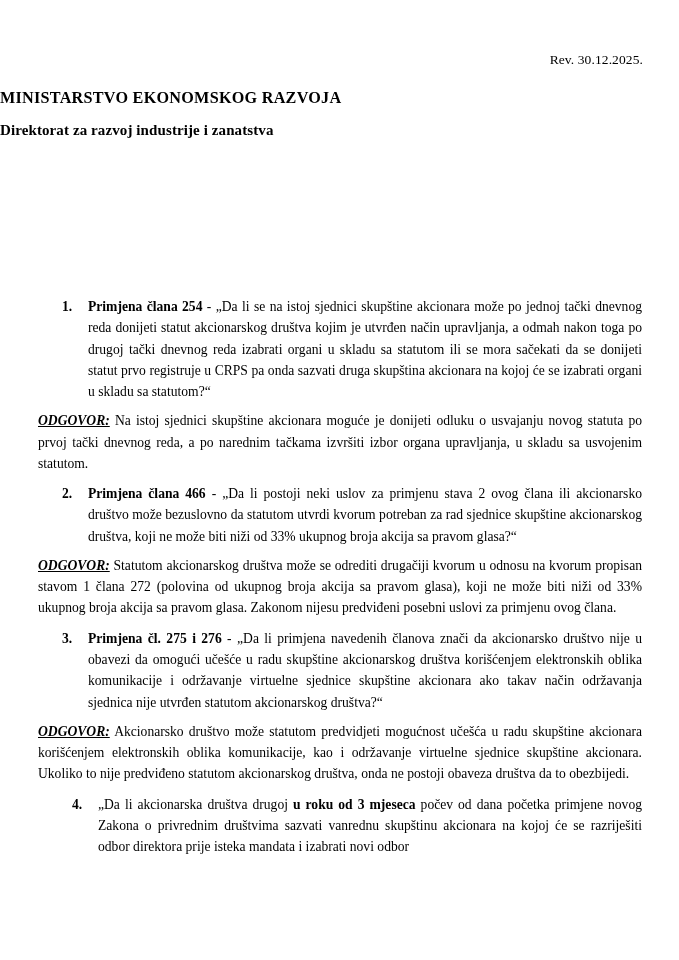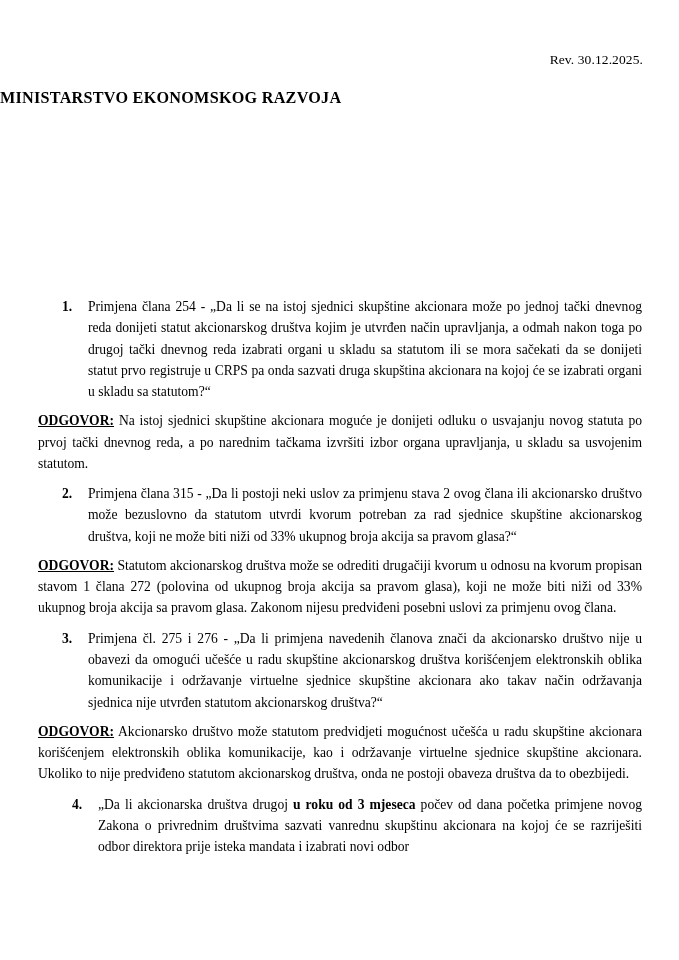--- a/index.html
+++ b/index.html
@@ -99,66 +99,68 @@
     text-align: left;
     white-space: nowrap;
   }
   .qa-text {
     flex: 1 1 auto;
     text-align: justify;
     text-justify: inter-word;
     hyphens: none;
   }
   .qa-text .lead {
-    font-weight: normal;
+    font-weight: bold;
   }
   .qa-text .em-bold {
     font-weight: bold;
   }
 
   .answer {
     font-size: 13.6px;
     line-height: 1.565;
     text-align: justify;
     text-justify: inter-word;
     margin: 8px 0 0 0;
     hyphens: none;
   }
   .answer-label {
     font-weight: bold;
     text-decoration: underline;
     text-underline-offset: 1px;
+    font-style: italic;
   }
 
   
   .sp-q { margin-top: 9px; }
 </style>
 </head>
 <body>
 
 <div class="page">
 
   <div class="rev-line">Rev. 30.12.2025.</div>
 
   <div class="org-block">
     <div class="org-title">MINISTARSTVO EKONOMSKOG RAZVOJA</div>
+    <div class="org-subtitle">Direktorat za razvoj industrije i zanatstva</div>
   </div>
 
 
   <div class="content">
 
     <div class="qa-item indent-a">
       <span class="qa-num">1.</span>
       <span class="qa-text"><span class="lead">Primjena člana 254</span><span> - </span><span>„Da li se na istoj sjednici skupštine akcionara može po jednoj tački dnevnog reda donijeti statut akcionarskog društva kojim je utvrđen način upravljanja, a odmah nakon toga po drugoj tački dnevnog reda izabrati organi u skladu sa statutom ili se mora sačekati da se donijeti statut prvo registruje u CRPS pa onda sazvati druga skupština akcionara na kojoj će se izabrati organi u skladu sa statutom?“</span></span>
     </div>
     <p class="answer"><span class="answer-label">ODGOVOR:</span> <span>Na istoj sjednici skupštine akcionara moguće je donijeti odluku o usvajanju novog statuta po prvoj tački dnevnog reda, a po narednim tačkama izvršiti izbor organa upravljanja, u skladu sa usvojenim statutom.</span></p>
 
     <div class="qa-item indent-a sp-q">
       <span class="qa-num">2.</span>
-      <span class="qa-text"><span class="lead">Primjena člana 315</span><span> - </span><span>„Da li postoji neki uslov za primjenu stava 2 ovog člana ili akcionarsko društvo može bezuslovno da statutom utvrdi kvorum potreban za rad sjednice skupštine akcionarskog društva, koji ne može biti niži od 33% ukupnog broja akcija sa pravom glasa?“</span></span>
+      <span class="qa-text"><span class="lead">Primjena člana 466</span><span> - </span><span>„Da li postoji neki uslov za primjenu stava 2 ovog člana ili akcionarsko društvo može bezuslovno da statutom utvrdi kvorum potreban za rad sjednice skupštine akcionarskog društva, koji ne može biti niži od 33% ukupnog broja akcija sa pravom glasa?“</span></span>
     </div>
     <p class="answer"><span class="answer-label">ODGOVOR:</span> <span>Statutom akcionarskog društva može se odrediti drugačiji kvorum u odnosu na kvorum propisan stavom 1 člana 272 (polovina od ukupnog broja akcija sa pravom glasa), koji ne može biti niži od 33% ukupnog broja akcija sa pravom glasa. Zakonom nijesu predviđeni posebni uslovi za primjenu ovog člana.</span></p>
 
     <div class="qa-item indent-a sp-q">
       <span class="qa-num">3.</span>
       <span class="qa-text"><span class="lead">Primjena čl. 275 i 276</span><span> - </span><span>„Da li primjena navedenih članova znači da akcionarsko društvo nije u obavezi da omogući učešće u radu skupštine akcionarskog društva korišćenjem elektronskih oblika komunikacije i održavanje virtuelne sjednice skupštine akcionara ako takav način održavanja sjednica nije utvrđen statutom akcionarskog društva?“</span></span>
     </div>
     <p class="answer"><span class="answer-label">ODGOVOR:</span> <span>Akcionarsko društvo može statutom predvidjeti mogućnost učešća u radu skupštine akcionara korišćenjem elektronskih oblika komunikacije, kao i održavanje virtuelne sjednice skupštine akcionara. Ukoliko to nije predviđeno statutom akcionarskog društva, onda ne postoji obaveza društva da to obezbijedi.</span></p>
 
     <div class="qa-item indent-b sp-q">

